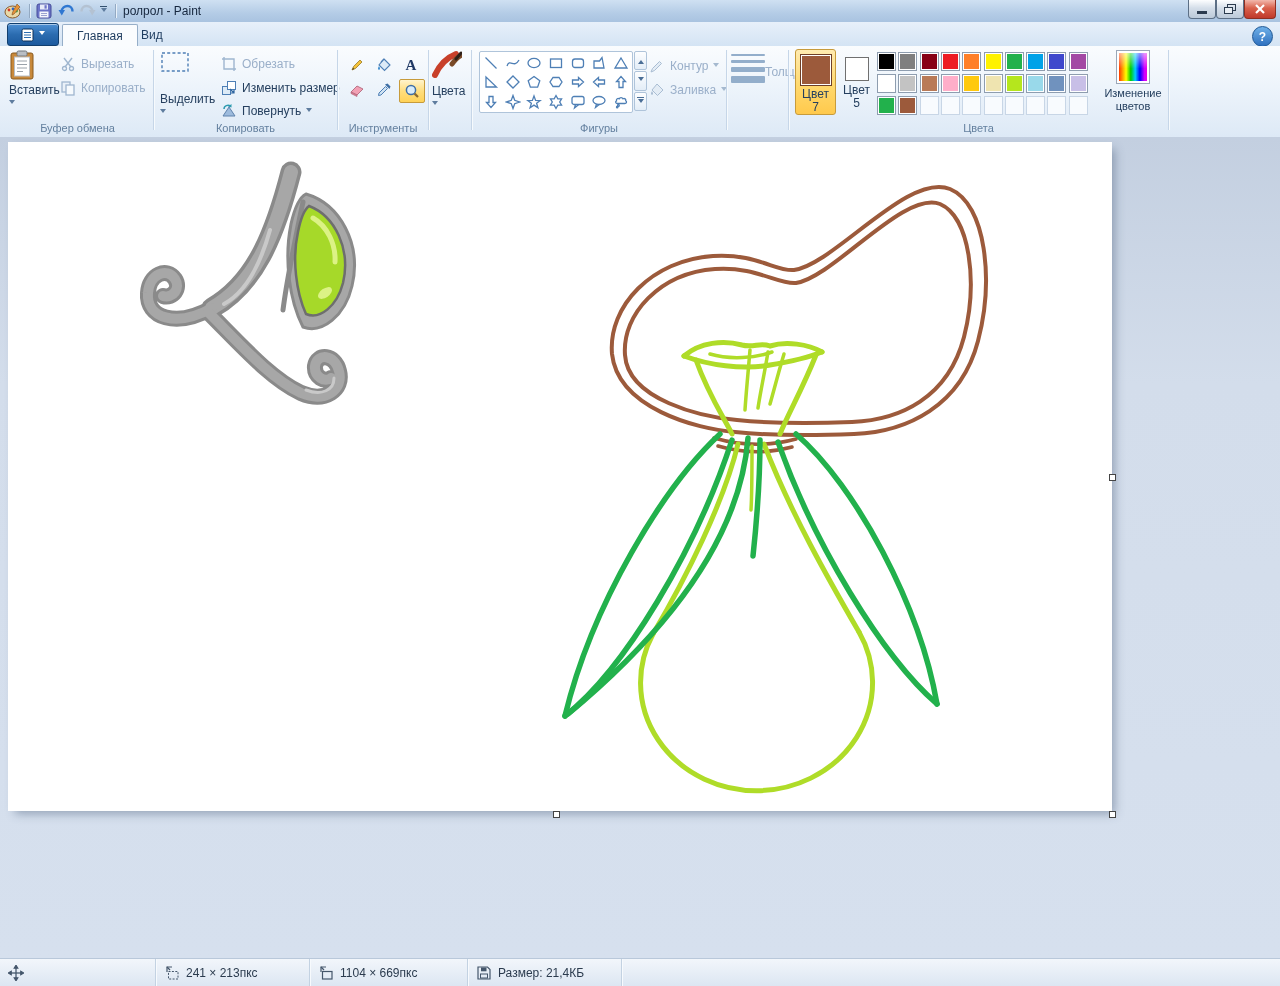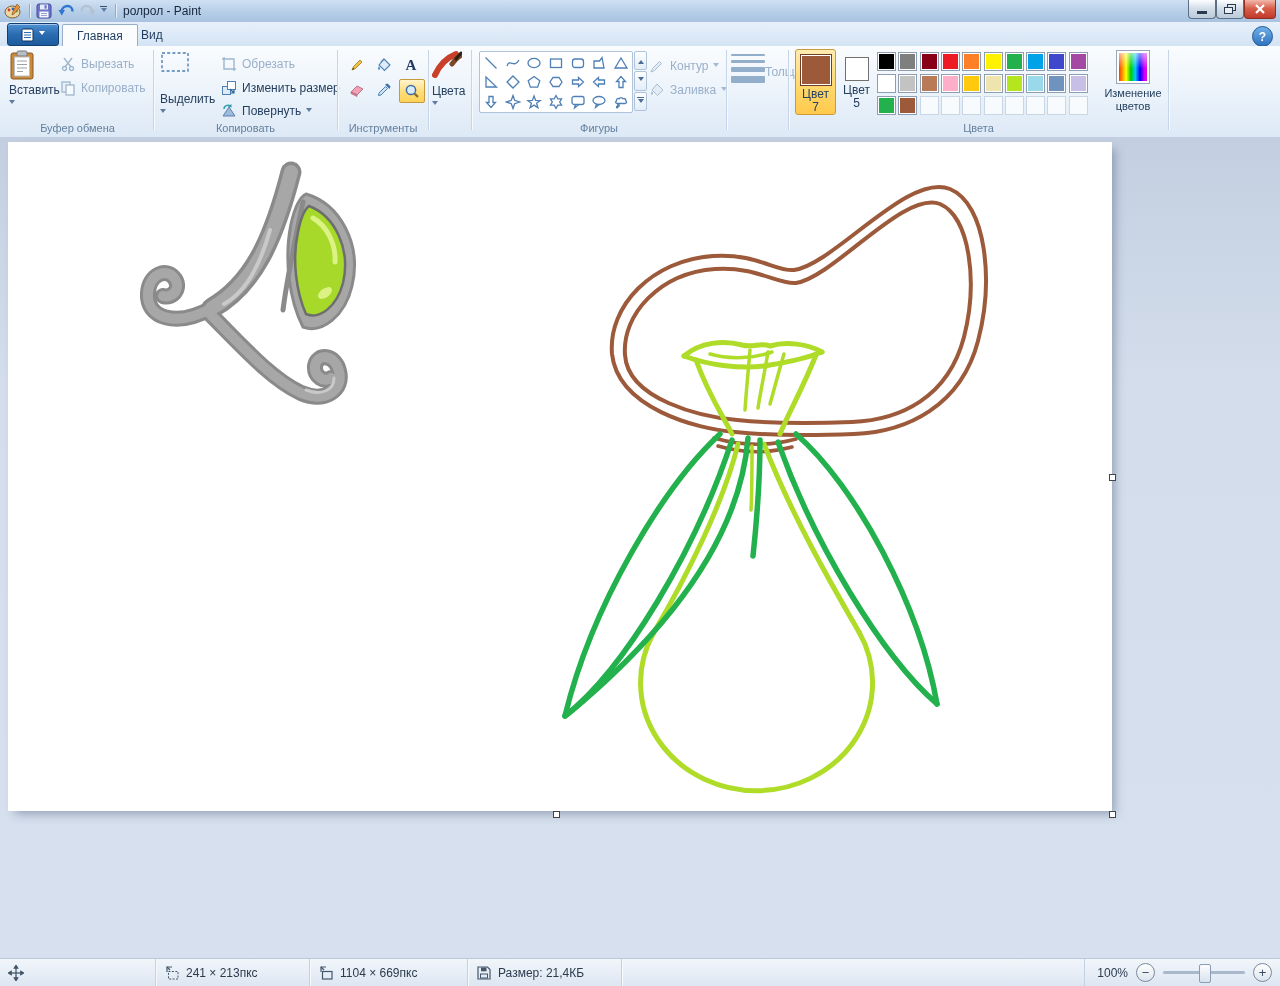--- a/index.html
+++ b/index.html
@@ -561,22 +561,14 @@
       <span>1104 × 669пкс</span>
     </div>
     <div class="spane" style="left:468px;width:154px">
       <svg width="16" height="16" viewBox="0 0 16 16">
         <path d="M2 2 H11.5 L14 4.5 V14 H2 Z" fill="none" stroke="#44566B" stroke-width="1.2"></path>
         <rect x="5" y="2.5" width="5.5" height="3.8" fill="#44566B"></rect>
         <rect x="4.5" y="9" width="7" height="4" fill="none" stroke="#44566B"></rect>
       </svg>
       <span>Размер: 21,4КБ</span>
     </div>
-    <div id="zoomctl">
-      <span>100%</span>
-      <div class="zbtn" id="zoom-minus"></div>
-      <div id="ztrack">
-        <div id="zthumb"></div>
-      </div>
-      <div class="zbtn" id="zoom-plus"></div>
-    </div>
   </div>
 </div>
 
 </body></html>

